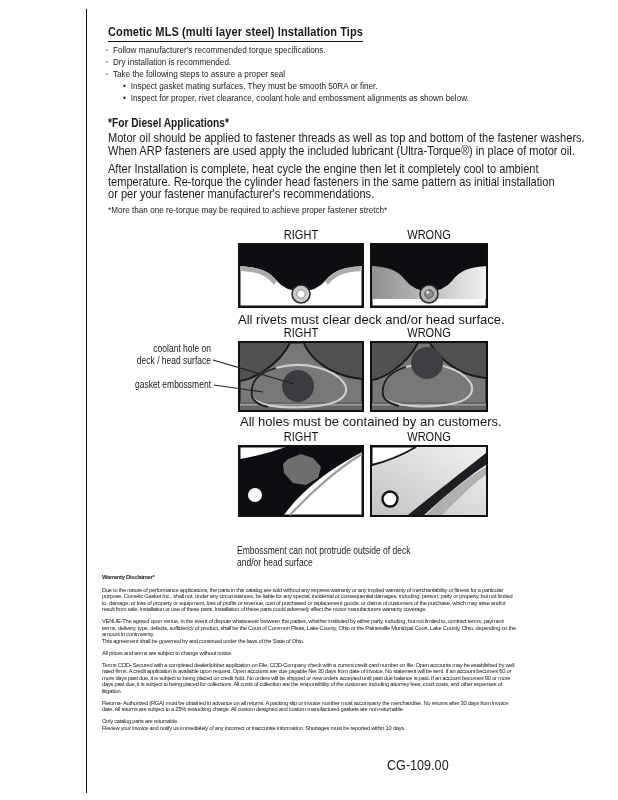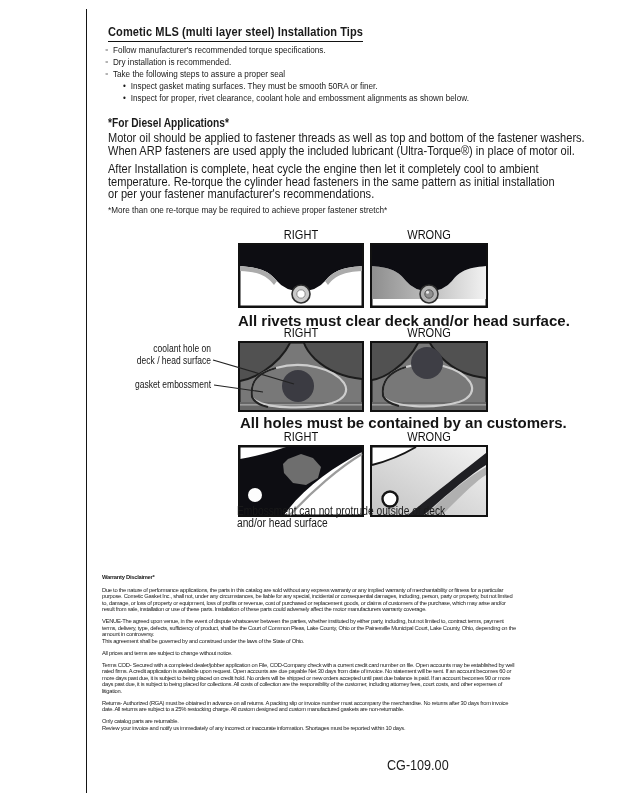--- a/index.html
+++ b/index.html
@@ -20,24 +20,24 @@
   .p1{left:108px;top:132px;}
   .p2{left:108px;top:163px;}
   .note{left:108px;top:204px;font-size:9.6px;}
   .para .ln{display:block;transform:scaleX(.85);transform-origin:0 0;white-space:nowrap;}
   .dhdr{font-size:13px;font-weight:500;text-align:center;color:#0f0f0f;
         transform:scaleX(.85);transform-origin:50% 0;}
   .hL{left:238px;width:126px;} .hR{left:370px;width:118px;}
   .h-r1{top:227px;} .h-r2{top:325px;} .h-r3{top:429px;}
   .boxL{left:238px;width:126px;} .boxR{left:370px;width:118px;}
   .b-r1{top:243px;height:65px;} .b-r2{top:341px;height:71px;} .b-r3{top:445px;height:72px;}
-  .cap{font-size:15px;color:#141414;font-weight:bold;}
+  .cap{font-size:13px;color:#141414;}
   .cap .cond{transform:scaleX(.85);transform-origin:0 0;}
   .cap1{left:238px;top:312px;} .cap2{left:240px;top:414px;}
-  .cap3{left:237px;top:506px;font-size:12px;line-height:11.5px;}
+  .cap3{left:237px;top:545px;font-size:10px;line-height:11.5px;}
   .lbl{font-size:10px;line-height:11.5px;text-align:right;color:#161616;
        transform:scaleX(.85);transform-origin:100% 0;white-space:nowrap;}
   .lbl1{left:100px;top:343px;width:111px;}
   .lbl2{left:100px;top:379px;width:111px;}
   .leaders{left:0;top:0;width:618px;height:800px;pointer-events:none;}
   .fine{left:102px;top:574px;width:417px;font-size:5.8px;line-height:6.5px;
         letter-spacing:-.28px;color:#222;}
   .fine .fp{margin:0 0 5.5px 0;}
   .fine .fh{font-weight:700;margin:0 0 6px 0;}
   .fine .fp0{margin:0;}

